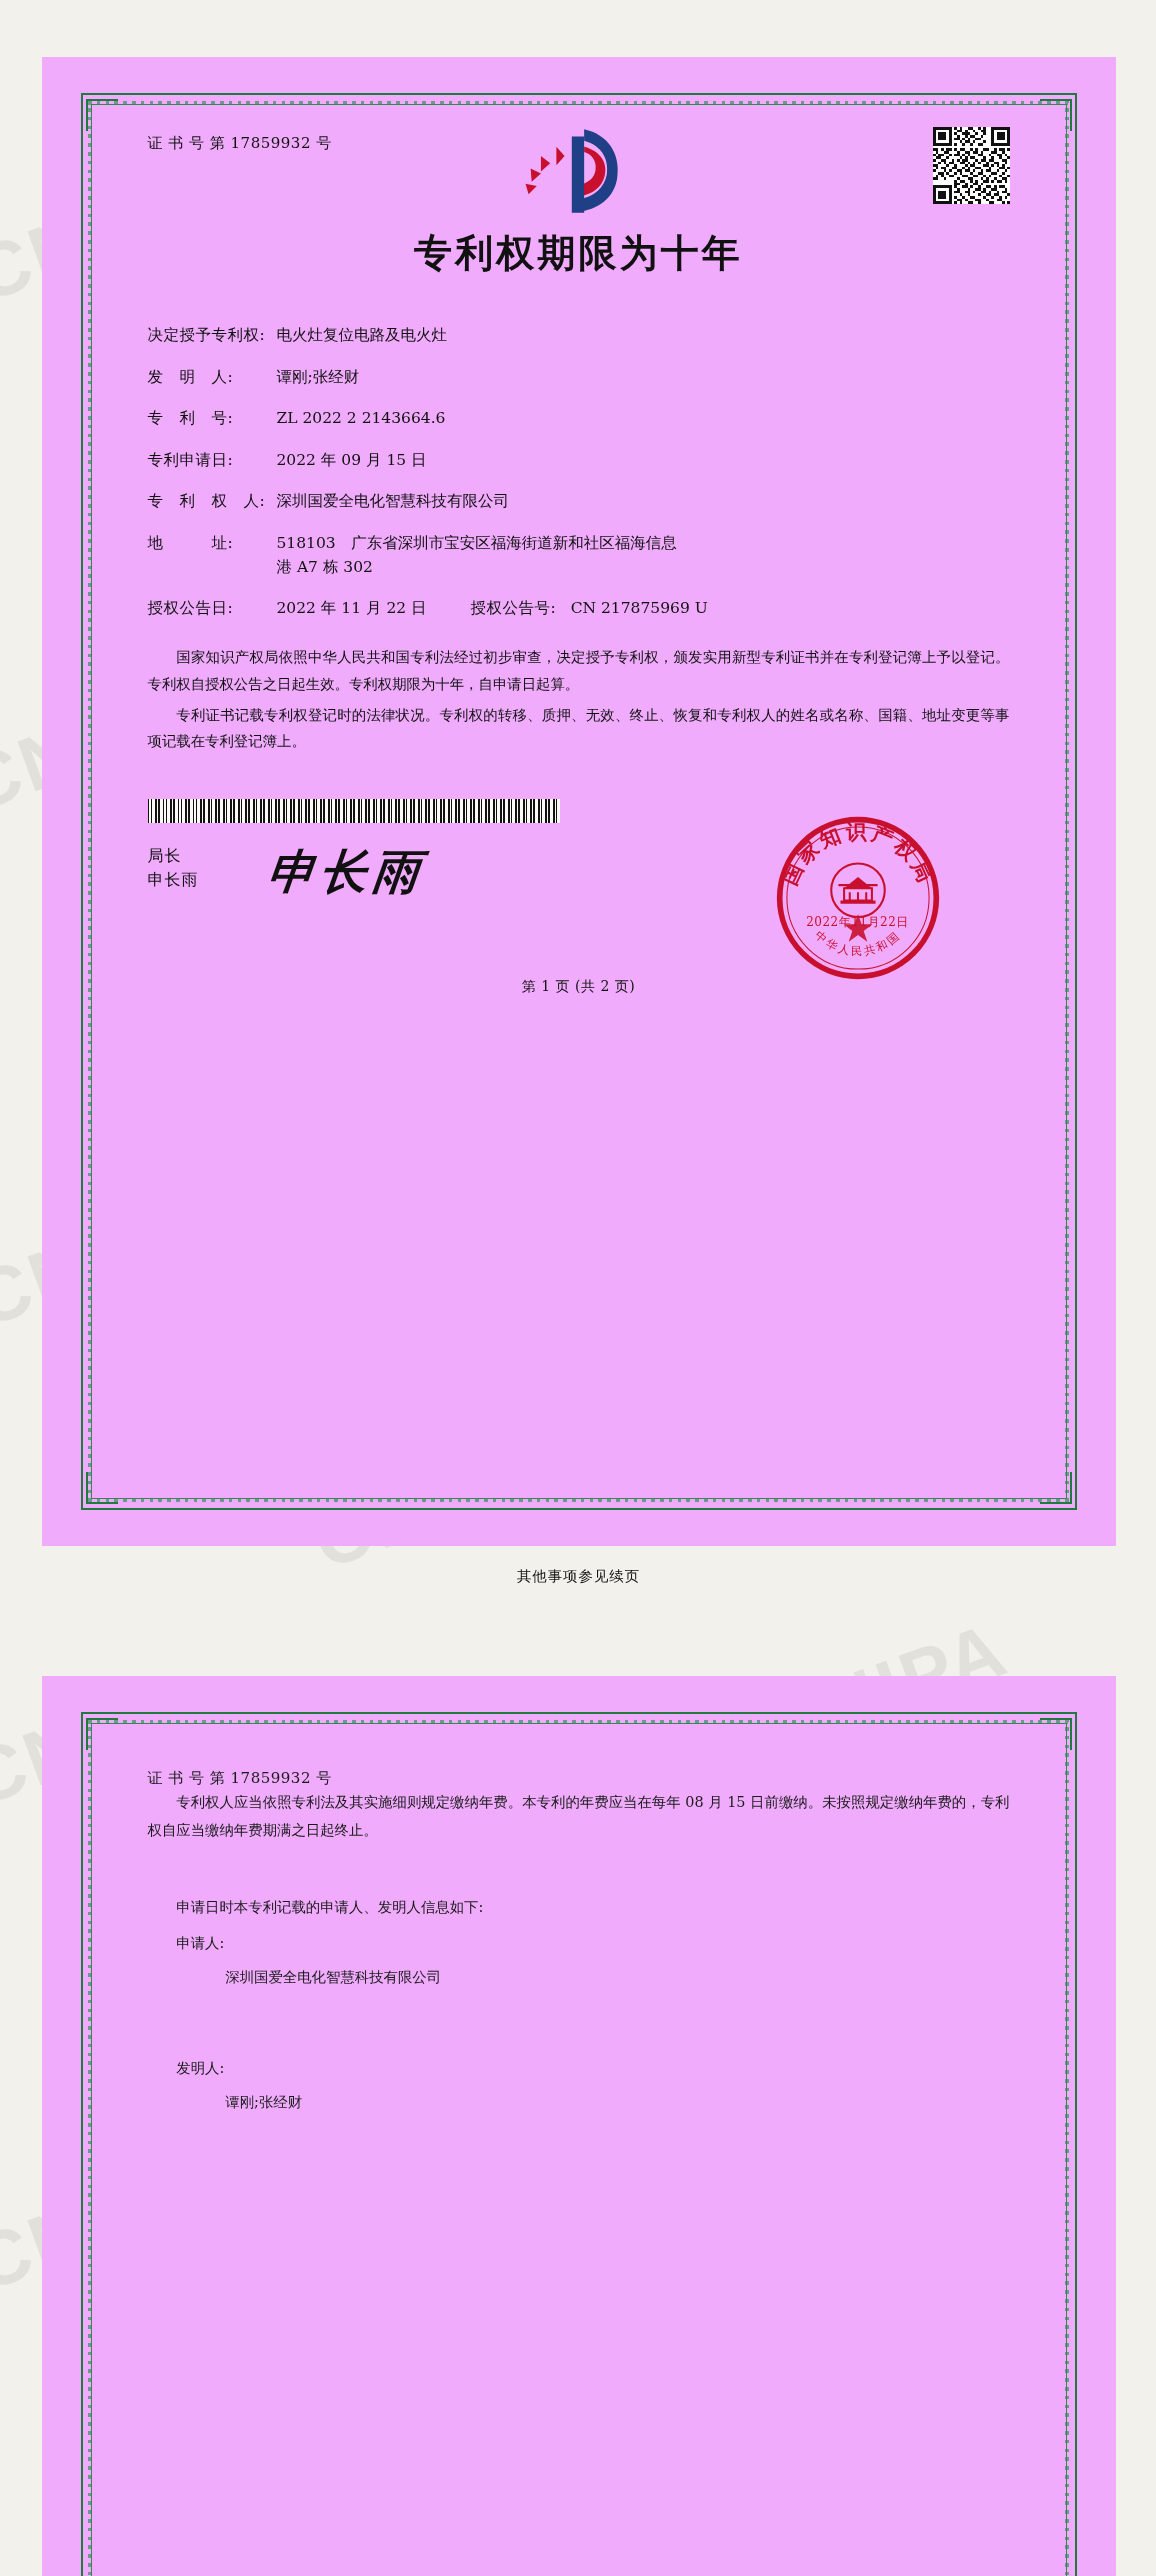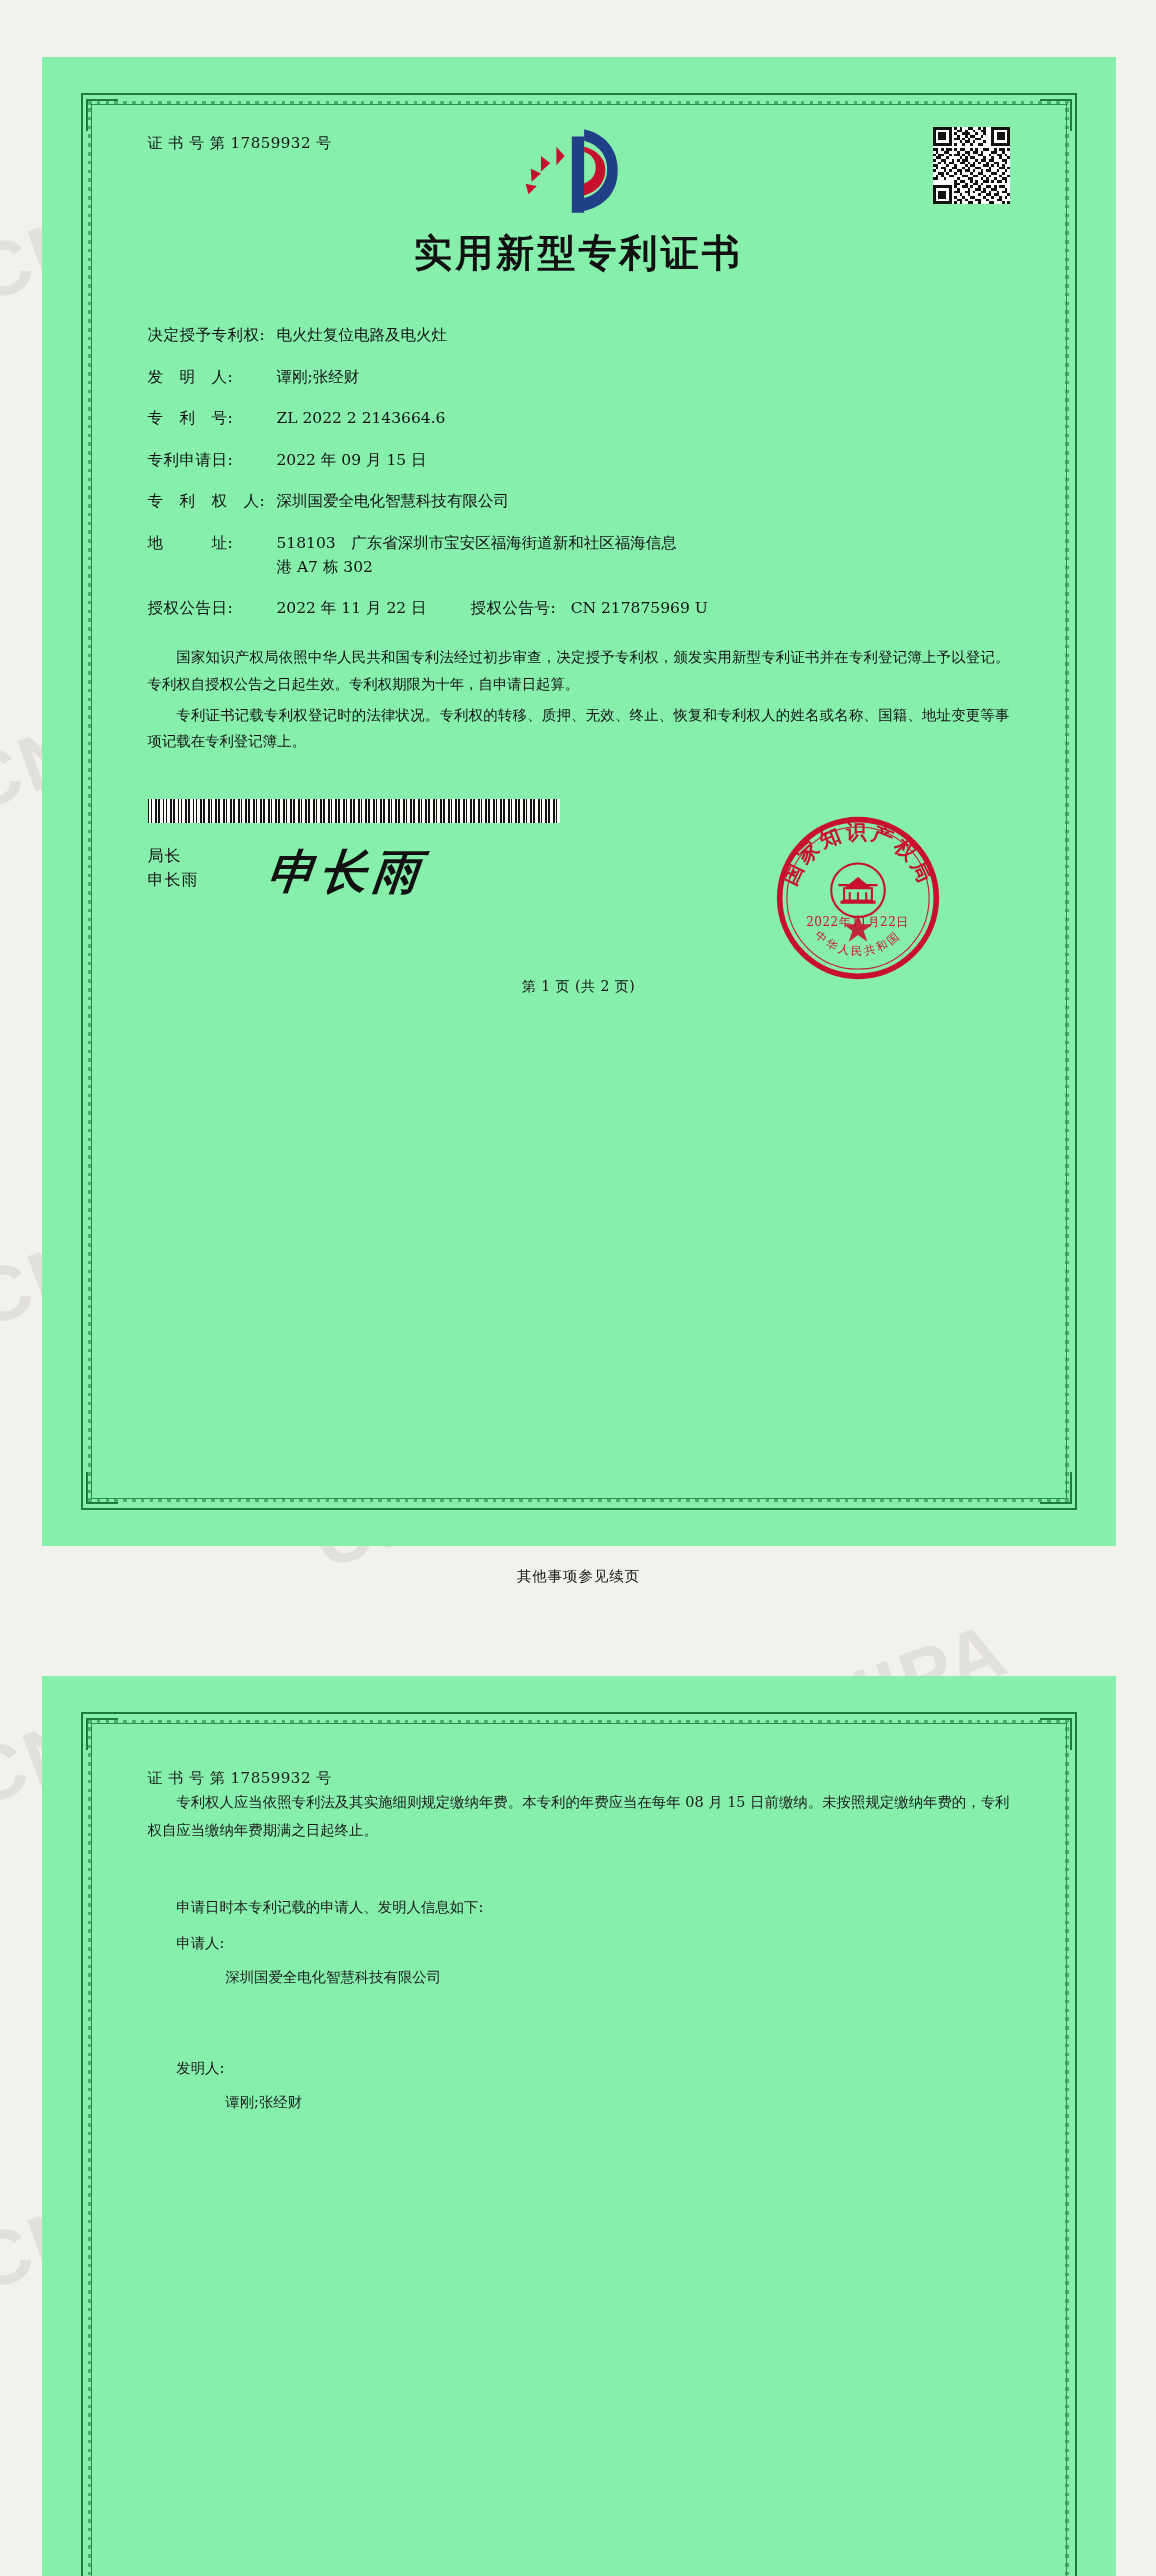--- a/index.html
+++ b/index.html
@@ -20,21 +20,21 @@
     font-size:77px;
     color:rgba(190,185,175,0.30);
     letter-spacing:3.1px;
     transform:rotate(-20deg);
     white-space:nowrap;
   }
 
   
   .sheet{
     position:relative;
-    background:#86efac;
+    background:#f0abfc;
     margin:0 auto;
     box-sizing:border-box;
     z-index:1;
   }
   .sheet.p1{width:1074px;height:1489px;margin-top:57px;}
   .sheet.p2{width:1074px;height:1489px;margin-top:90px;}
 
   
   .border-outer{
     position:absolute;left:39px;top:36px;right:39px;bottom:36px;
@@ -448,21 +448,21 @@
         <path d="M96 44 L112 62 L96 80 Z" fill="#c8102e"></path>
         <path d="M66 62 L84 76 L66 92 Z" fill="#c8102e"></path>
         <path d="M46 86 L66 96 L48 112 Z" fill="#c8102e"></path>
         <path d="M36 116 L58 120 L42 136 Z" fill="#c8102e"></path>
       </svg>
     </div>
 
     <div class="content">
       <div class="cert-no">证 书 号 第 17859932 号</div>
 
-      <div class="title">实用新型专利证书</div>
+      <div class="title">专利权期限为十年</div>
 
       <div class="fields">
         <div class="field">
           <div class="lbl">决定授予专利权:</div>
           <div class="val">电火灶复位电路及电火灶</div>
         </div>
         <div class="field">
           <div class="lbl">发　明　人:</div>
           <div class="val">谭刚;张经财</div>
         </div>

